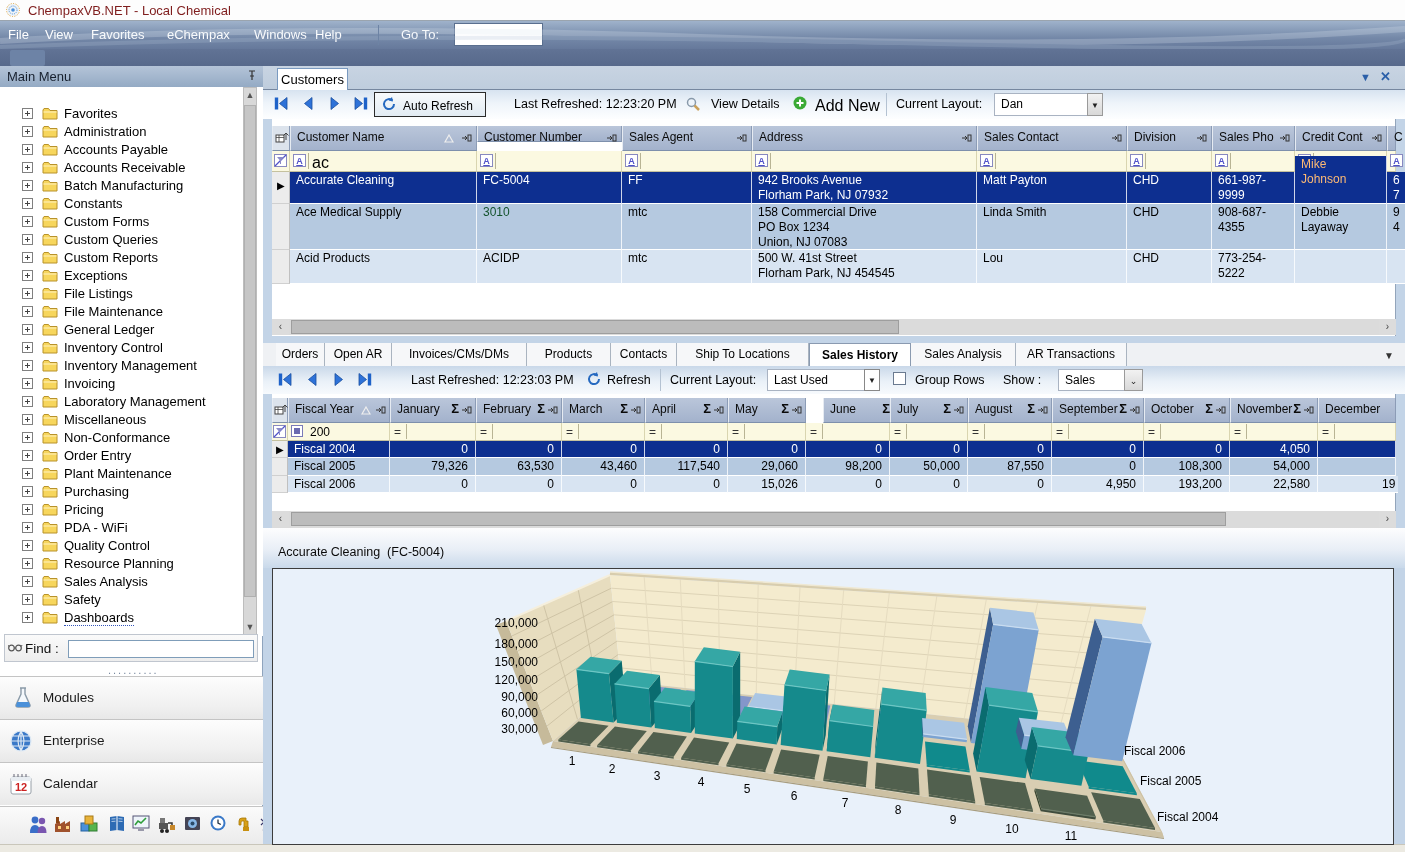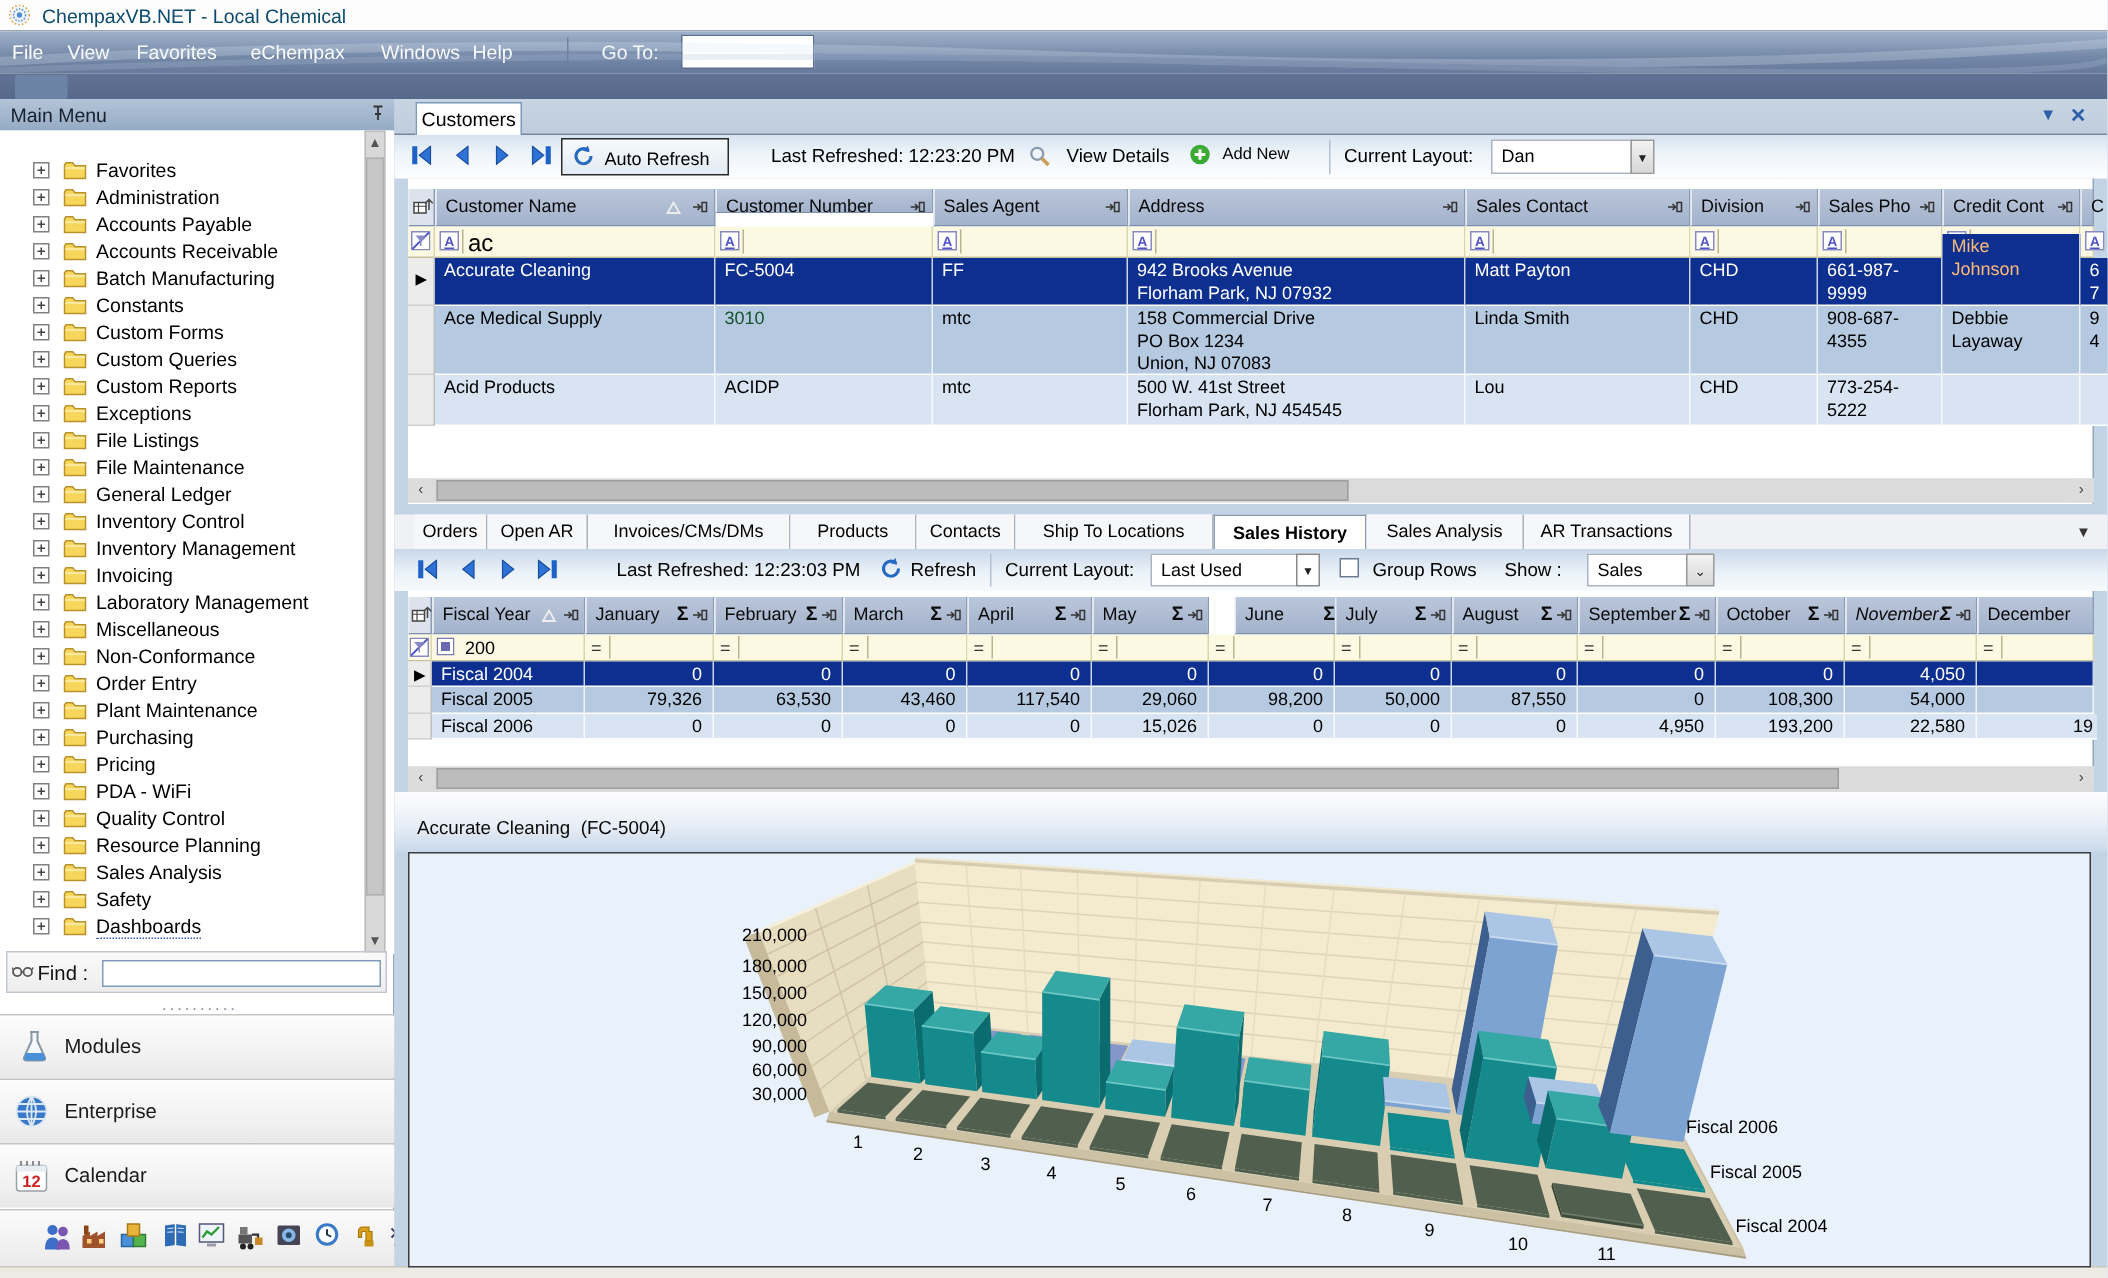--- a/index.html
+++ b/index.html
@@ -1,18 +1,18 @@
 <!DOCTYPE html>
 <html><head><meta charset="utf-8"><style>
 *{margin:0;padding:0;box-sizing:border-box;}
 html,body{width:1405px;height:852px;overflow:hidden;}
 body{font-family:"Liberation Sans",sans-serif;font-size:12px;background:#fff;position:relative;}
 .abs{position:absolute;}
 
-#title{left:0;top:0;width:1405px;height:21px;background:#fdfdfd;border-bottom:1px solid #9aa4ae;color:#0c4a6e;font-size:13px;}
+#title{left:0;top:0;width:1405px;height:21px;background:#fdfdfd;border-bottom:1px solid #9aa4ae;color:#7f1d1d;font-size:13px;}
 #title span{position:absolute;left:28px;top:3px;}
 
 #menubar{left:0;top:21px;width:1405px;height:28px;background:linear-gradient(#9fb2cb,#7488a8 60%,#66799b);color:#fff;font-size:13px;}
 #menubar .mi{position:absolute;top:6px;}
 #goto{left:401px;top:6px;}
 #gotobox{left:454px;top:2px;width:89px;height:23px;background:#fff;border:1px solid #5a6f8f;}
 #toolstrip{left:0;top:49px;width:1405px;height:17px;background:linear-gradient(#617395,#57698b);}
 #tshandle{left:10px;top:50px;width:35px;height:16px;background:#6d83a6;border-radius:2px;}
 
 #lpanel{left:0;top:66px;width:263px;height:778px;background:#fff;border-right:1px solid #8fa4bd;}
@@ -491,21 +491,21 @@
   </svg>
 <div class="tbtext abs" style="left:403px;top:99px">Auto Refresh</div>
 <div class="tbtext abs" style="left:514px;top:97px;font-size:12.5px">Last Refreshed: 12:23:20 PM</div>
 <svg class="abs" style="left:686px;top:97px" width="14" height="14">
     <use href="#magnif"></use>
   </svg>
 <div class="tbtext abs" style="left:711px;top:97px;font-size:12.5px">View Details</div>
 <svg class="abs" style="left:793px;top:96px" width="14" height="14">
     <use href="#addnew"></use>
   </svg>
-<div class="tbtext abs" style="left:815px;top:97px;font-size:11px">Add New</div>
+<div class="tbtext abs" style="left:815px;top:97px;font-size:16px">Add New</div>
 <div class="vsep abs" style="left:886px;top:93px;height:23px"></div>
 <div class="tbtext abs" style="left:896px;top:97px;font-size:12.5px">Current Layout:</div>
 <div class="combo abs" style="left:994px;top:93px;width:94px;height:23px">
     <span style="position:absolute;left:6px;top:3px">Dan</span>
   </div>
 <div class="combobtn abs" style="left:1087px;top:93px;width:16px;height:23px;font-size:8px;line-height:23px">▼</div>
 <div class="gridbg abs" style="left:272px;top:119px;width:1124px;height:217px"></div>
 <div class="hcell abs" style="left:272px;top:126px;width:18px;height:25px;background:#dce3ec">
     <svg style="position:absolute;left:2px;top:5px" width="14" height="13">
       <use href="#cornergrid"></use>
@@ -764,21 +764,21 @@
       <use href="#colpin"></use>
     </svg>
   </div>
 <div class="hcell abs" style="left:1144px;top:398px;width:86px;height:25px;">
     <span class="t">October</span>
     <span style="position:absolute;right:16px;top:3px;font-weight:bold;font-size:13px">Σ</span>
     <svg style="position:absolute;right:3px;top:8px" width="10" height="9">
       <use href="#colpin"></use>
     </svg>
   </div>
-<div class="hcell abs" style="left:1230px;top:398px;width:88px;height:25px;font-style:italic;">
+<div class="hcell abs" style="left:1230px;top:398px;width:88px;height:25px;">
     <span class="t">November</span>
     <span style="position:absolute;right:16px;top:3px;font-weight:bold;font-size:13px">Σ</span>
     <svg style="position:absolute;right:3px;top:8px" width="10" height="9">
       <use href="#colpin"></use>
     </svg>
   </div>
 <div class="hcell abs" style="left:1318px;top:398px;width:78px;height:25px; overflow:hidden;">
     <span class="t">December</span>
   </div>
 <div class="fcell abs" style="left:272px;top:423px;width:16px;height:18px">

